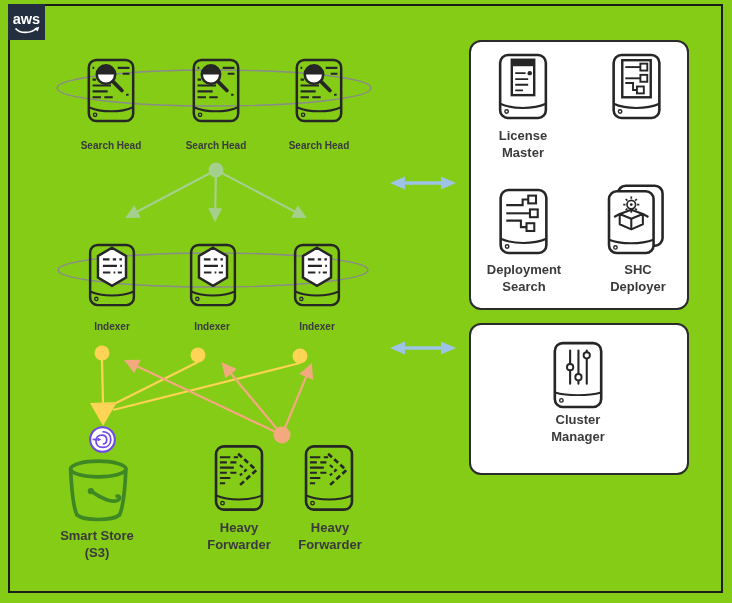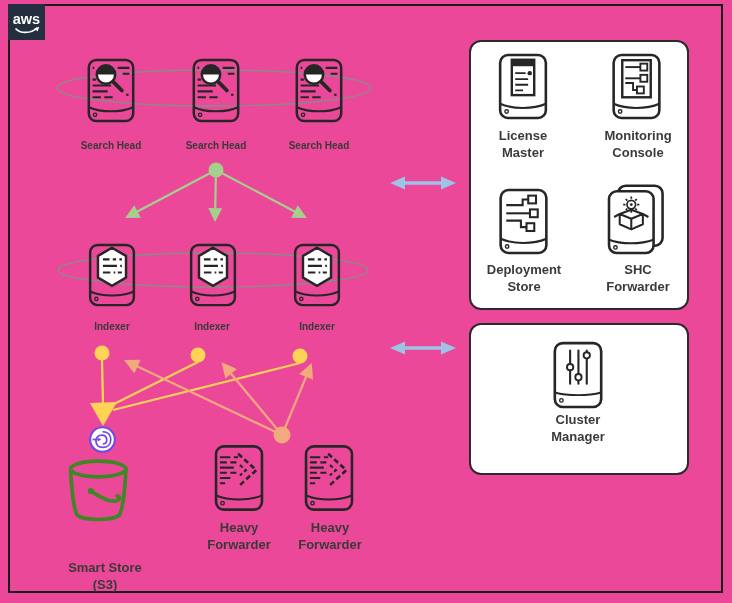--- a/index.html
+++ b/index.html
@@ -1,16 +1,16 @@
 <!DOCTYPE html>
 <html><head>
 <meta charset="utf-8">
 <style>
   html,body{margin:0;padding:0;background:#ffffff;}
-  #canvas{position:relative;width:732px;height:603px;background:#ec4899;overflow:hidden;
+  #canvas{position:relative;width:732px;height:603px;background:#84cc16;overflow:hidden;
           font-family:"Liberation Sans",sans-serif;}
   #outer-frame{position:absolute;left:8px;top:4px;width:711px;height:585px;
                border:2px solid #1b1b1b;background:transparent;}
   #aws-logo-box{position:absolute;left:8px;top:4px;width:37px;height:36px;background:#232F3E;z-index:6;}
   .panel{position:absolute;border:2px solid #2b2b2b;border-radius:12px;background:#ffffff;z-index:1;}
   #connectors{position:absolute;left:0;top:0;width:732px;height:603px;z-index:2;pointer-events:none;}
   .node{position:absolute;z-index:3;}
   .lbl{position:absolute;z-index:4;text-align:center;font-weight:700;color:#3a3a3a;
        font-size:13px;line-height:1.28;}
   .lbl.big{font-size:10px;}
@@ -185,21 +185,21 @@
       <g stroke="#3F8624" stroke-width="4" fill="none" stroke-linecap="round">
         <ellipse cx="37" cy="13" rx="30" ry="8.5"></ellipse>
         <path d="M7,13 C8,35 10,55 14,63"></path>
         <path d="M67,13 C66,35 64,55 60,63"></path>
         <path d="M14,63 C22,69.5 52,69.5 60,63"></path>
         <path d="M29,37 C40,45 52,50 58,47 C61.3,45.3 60.5,41.8 57.5,42.5"></path>
       </g>
       <circle cx="29" cy="37" r="3.4" fill="#3F8624"></circle>
     </svg>
   </div>
-  <div class="lbl" style="left:60px;top:528px;width:90px;margin-top:32px;">Smart Store (S3)</div>
+  <div class="lbl" style="left:52px;top:528px;width:90px;">Smart Store (S3)</div>
 
   <div class="node" style="left:497px;top:52px;">
     <svg width="52" height="69" viewBox="0 0 60 80">
       <rect x="3.5" y="3.5" width="53" height="73" rx="9" fill="none" stroke="#262626" stroke-width="3"></rect>
       <path d="M3.5,60 C18,66.5 42,66.5 56.5,60" fill="none" stroke="#262626" stroke-width="2.4"></path>
       <circle cx="11" cy="69" r="2" fill="none" stroke="#262626" stroke-width="1.6"></circle>
       <rect x="17" y="9" width="26" height="41" fill="none" stroke="#262626" stroke-width="2.8"></rect>
       <rect x="17" y="9" width="26" height="7.5" fill="#262626"></rect>
       <path d="M21,24.5h12 M21,31.5h15 M21,38h15 M21,44.5h9" stroke="#262626" stroke-width="2.2" fill="none"></path>
       <circle cx="37.8" cy="24.5" r="2.6" fill="#262626"></circle>
@@ -247,23 +247,22 @@
         <path d="M29.5,18.2 v-2.6 M29.5,31.8 v2.6 M22.7,25 h-2.6 M36.3,25 h2.6 M24.9,20.4 l-1.9,-1.9 M34.1,20.4 l1.9,-1.9 M24.9,29.6 l-1.9,1.9 M34.1,29.6 l1.9,1.9"></path>
       </g>
       <circle cx="29.5" cy="25" r="1.6" fill="#262626"></circle>
       <g stroke="#262626" stroke-width="2.4" fill="none" stroke-linejoin="round">
         <path d="M16,36 L29.5,41.5 L43,36 L43,48 L29.5,54 L16,48 Z"></path>
         <path d="M16,36 L29.5,31 L43,36 M29.5,41.5 V54 M16,36 L9.5,39.5 M43,36 L49.5,39.5"></path>
       </g>
     </svg>
   </div>
   <div class="lbl" style="left:488px;top:128px;width:70px;">License Master</div>
-  <div class="lbl" style="left:588px;top:128px;width:100px;">Monitoring Console</div>
-  <div class="lbl" style="left:474px;top:262px;width:100px;">Deployment Store</div>
-  <div class="lbl" style="left:603px;top:262px;width:70px;">SHC Forwarder</div>
+  <div class="lbl" style="left:474px;top:262px;width:100px;">Deployment Search</div>
+  <div class="lbl" style="left:603px;top:262px;width:70px;">SHC Deployer</div>
 
   <div class="node" style="left:551px;top:340px;">
     <svg width="54" height="70" viewBox="0 0 60 80">
       <rect x="3.5" y="3.5" width="53" height="73" rx="9" fill="none" stroke="#262626" stroke-width="3"></rect>
       <path d="M3.5,60 C18,64 42,64 56.5,60" fill="none" stroke="#262626" stroke-width="2.2"></path>
       <circle cx="11" cy="69" r="2" fill="none" stroke="#262626" stroke-width="1.6"></circle>
       <g stroke="#262626" stroke-width="2.4" fill="none" stroke-linecap="round">
         <path d="M21,12 V50 M30.5,12 V50 M40,12 V50"></path>
       </g>
       <circle cx="21" cy="31" r="3.6" fill="#ffffff" stroke="#262626" stroke-width="2.2"></circle>

